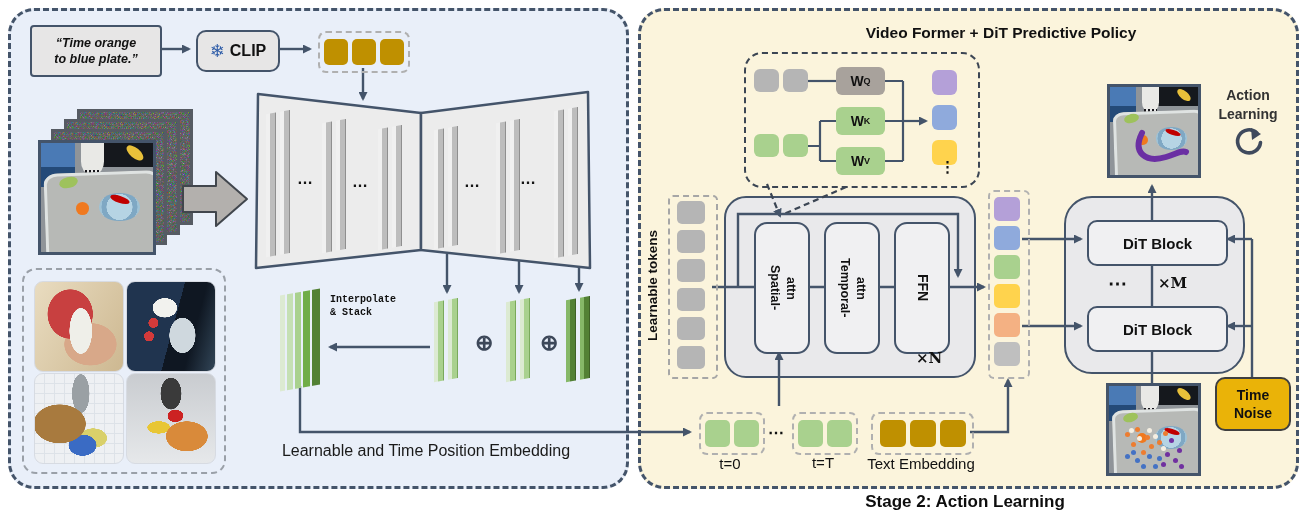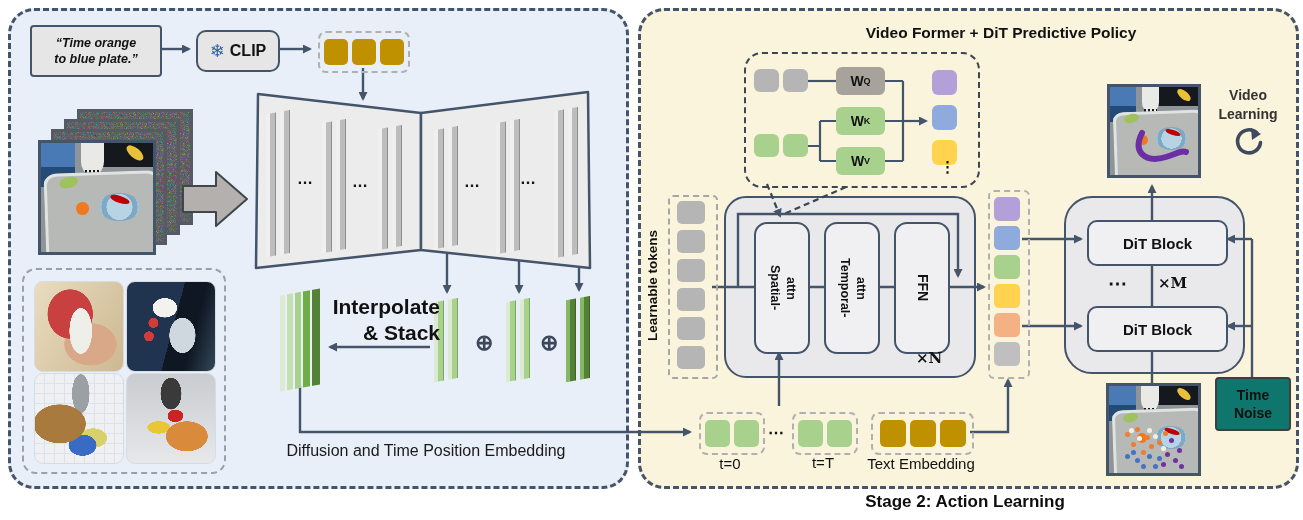--- a/index.html
+++ b/index.html
@@ -139,21 +139,21 @@
   <div class="dots" style="left:352px;top:173px;">…</div>
   <div class="dots" style="left:464px;top:173px;">…</div>
   <div class="dots" style="left:520px;top:170px;">…</div>
 
   <div class="slabs lgreen" style="left:434px;top:300px;width:25px;height:80px;"></div>
   <div class="slabs lgreen" style="left:506px;top:300px;width:25px;height:80px;"></div>
   <div class="slabs dgreen" style="left:566px;top:298px;width:25px;height:82px;"></div>
   <div class="oplus" style="left:475px;top:330px;">⊕</div>
   <div class="oplus" style="left:540px;top:330px;">⊕</div>
 
-  <div class="lbl" style="left:330px;top:294px;width:110px;text-align:right;font-weight:bold;font-size:21px;line-height:1.25;">
+  <div class="lbl" style="left:330px;top:294px;width:110px;text-align:left;font-weight:bold;font-size:10px;line-height:1.25;font-family:Liberation Mono, monospace;">
     <div>Interpolate</div>
     <div>&amp; Stack</div>
   </div>
   <div class="slabs stack5" style="left:280px;top:292px;width:40px;height:96px;"></div>
 
   <div class="nframe" style="left:77px;top:109px;width:110px;height:110px;">
     <svg width="110" height="110">
         <rect width="110" height="110" filter="url(#nz)"></rect>
       </svg>
   </div>
@@ -203,21 +203,21 @@
       radial-gradient(ellipse 10% 22% at 52% 22%,#9aa0a4 98%,rgba(0,0,0,0) 100%),
       repeating-linear-gradient(0deg,rgba(0,0,0,0) 0 9px,#dde2e8 9px 10px),
       repeating-linear-gradient(90deg,#eef0f3 0 9px,#dde2e8 9px 10px);"></div>
   <div class="gi" style="left:126px;top:373px;background:
       radial-gradient(ellipse 24% 17% at 68% 70%,#d98a3a 98%,rgba(0,0,0,0) 100%),
       radial-gradient(ellipse 13% 7% at 36% 60%,#e8c635 98%,rgba(0,0,0,0) 100%),
       radial-gradient(ellipse 9% 7% at 55% 47%,#cc2222 98%,rgba(0,0,0,0) 100%),
       radial-gradient(ellipse 12% 18% at 50% 22%,#3a3a3a 98%,rgba(0,0,0,0) 100%),
       linear-gradient(180deg,#c9ccd0,#e6e8ea);"></div>
 
-  <div class="lbl" style="left:248px;top:442px;width:356px;text-align:center;font-size:16px;color:#1a1a1a;">Diffusion and Time Position Embedding</div>
+  <div class="lbl" style="left:248px;top:442px;width:356px;text-align:center;font-size:16px;color:#1a1a1a;">Learnable and Time Position Embedding</div>
 
 
   <div class="lbl" style="left:840px;top:24px;width:322px;text-align:center;font-weight:bold;font-size:15.5px;">Video Former + DiT Predictive Policy</div>
 
   <div class="tok graytok abs z3" style="left:754px;top:69px;width:25px;height:23px;border-radius:6px;"></div>
   <div class="tok graytok abs z3" style="left:783px;top:69px;width:25px;height:23px;border-radius:6px;"></div>
   <div class="tok greentok abs z3" style="left:754px;top:134px;width:25px;height:23px;border-radius:6px;"></div>
   <div class="tok greentok abs z3" style="left:783px;top:134px;width:25px;height:23px;border-radius:6px;"></div>
   <div class="abs z3" style="left:836px;top:67px;width:49px;height:28px;background:#a8a29c;border-radius:6px;display:flex;align-items:center;justify-content:center;font-weight:bold;font-size:14px;">
     <span>W</span>
@@ -288,21 +288,21 @@
     <div class="part" style="left:4%;top:27%;width:104%;height:82%;background:#b7b9b6;border-radius:12%;transform:rotate(-2deg);box-shadow:inset 0 0 0 3px #dfe3e2;"></div>
     <div class="part" style="left:16%;top:31%;width:17%;height:10%;background:#9ec25c;border-radius:50%;transform:rotate(-14deg);"></div>
     <div class="part" style="left:31%;top:54%;width:12%;height:12%;background:#f0791f;border-radius:50%;"></div>
     <div class="part" style="left:52%;top:46%;width:36%;height:26%;border-radius:50%;background:radial-gradient(circle at 50% 50%,#b6d4e4 0 52%,#7fa8c4 53% 72%,#9ec2d6 73%);"></div>
     <div class="part" style="left:62%;top:49%;width:18%;height:6%;background:#c00000;border-radius:50%;transform:rotate(18deg);"></div>
     <svg width="88" height="88" style="position:absolute;left:0;top:0;">
       <path d="M32,46 C22,66 36,76 56,70 C66,67 72,63 76,65" fill="none" stroke="#6b2fa3" stroke-width="6" stroke-linecap="round"></path>
     </svg>
   </div>
   <div class="lbl" style="left:1206px;top:86px;width:84px;text-align:center;font-weight:bold;font-size:14px;color:#333;line-height:1.35;">
-    <div>Video</div>
+    <div>Action</div>
     <div>Learning</div>
   </div>
   <svg class="abs z3" style="left:1231px;top:126px;" width="34" height="34">
     <path d="M26,7 A11.5,11.5 0 1 0 29.5,16.5" fill="none" stroke="#3f4a5d" stroke-width="3.6" stroke-linecap="round"></path>
     <polygon points="20,2 30,8 21,14" fill="#3f4a5d"></polygon>
   </svg>
 
   <div class="robot" style="left:1106px;top:383px;width:89px;height:87px;">
     <div class="part" style="left:0;top:0;width:30%;height:40%;background:linear-gradient(180deg,#4a7ab5 0 55%,#244a78 55% 100%);"></div>
     <div class="part" style="right:0;top:0;width:48%;height:22%;background:#15181d;"></div>
@@ -314,21 +314,21 @@
     <div class="part" style="left:31%;top:54%;width:12%;height:12%;background:#f0791f;border-radius:50%;"></div>
     <div class="part" style="left:52%;top:46%;width:36%;height:26%;border-radius:50%;background:radial-gradient(circle at 50% 50%,#b6d4e4 0 52%,#7fa8c4 53% 72%,#9ec2d6 73%);"></div>
     <div class="part" style="left:62%;top:49%;width:18%;height:6%;background:#c00000;border-radius:50%;transform:rotate(18deg);"></div>
     <div class="part" style="left:10px;top:40px;width:5px;height:5px;border-radius:50%;background:rgba(0,0,0,0);box-shadow:
       6px 6px 0 #ed7d31,16px 1px 0 #ed7d31,26px 9px 0 #ed7d31,12px 16px 0 #ed7d31,30px 18px 0 #ed7d31,44px 5px 0 #ed7d31,38px 14px 0 #ed7d31,22px 24px 0 #ed7d31,
       10px 2px 0 #f5efe2,34px 8px 0 #f5efe2,18px 10px 0 #f5efe2,42px 20px 0 #f5efe2,28px 2px 0 #f5efe2,
       6px 28px 0 #4472c4,16px 32px 0 #4472c4,28px 28px 0 #4472c4,38px 30px 0 #4472c4,22px 38px 0 #4472c4,12px 24px 0 #4472c4,34px 38px 0 #4472c4,
       46px 26px 0 #7030a0,54px 32px 0 #7030a0,42px 36px 0 #7030a0,58px 22px 0 #7030a0,50px 12px 0 #7030a0,60px 38px 0 #7030a0;"></div>
   </div>
 
-  <div class="gbox" style="left:1215px;top:377px;width:72px;height:50px;background:#0f766e;border:2.2px solid #3f3f3f;border-radius:4px;text-align:center;">
+  <div class="gbox" style="left:1215px;top:377px;width:72px;height:50px;background:#eab308;border:2.2px solid #3f3f3f;border-radius:10px;text-align:center;">
     <div style="font-weight:bold;font-size:14px;line-height:1.3;">
       <div>Time</div>
       <div>Noise</div>
     </div>
   </div>
 
   <div class="tok-group" style="left:699px;top:412px;width:62px;height:39px;">
     <div class="tok greentok" style="width:25px;height:27px;"></div>
     <div class="tok greentok" style="width:25px;height:27px;"></div>
   </div>

